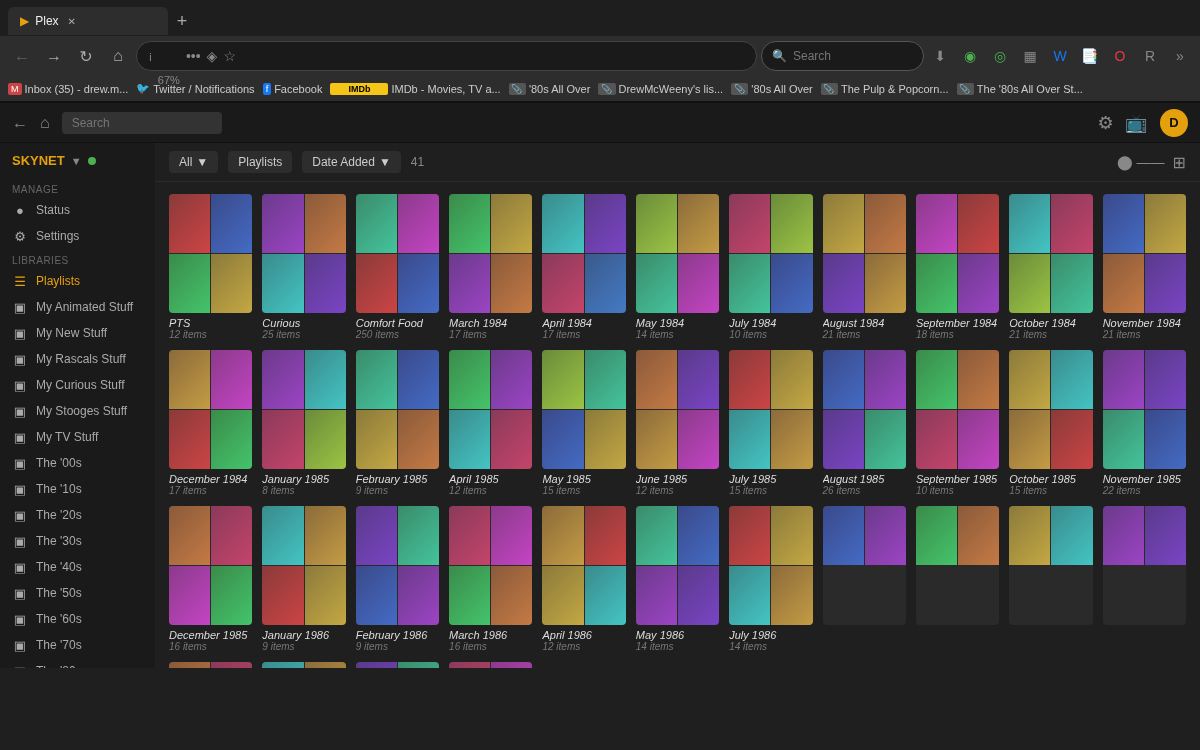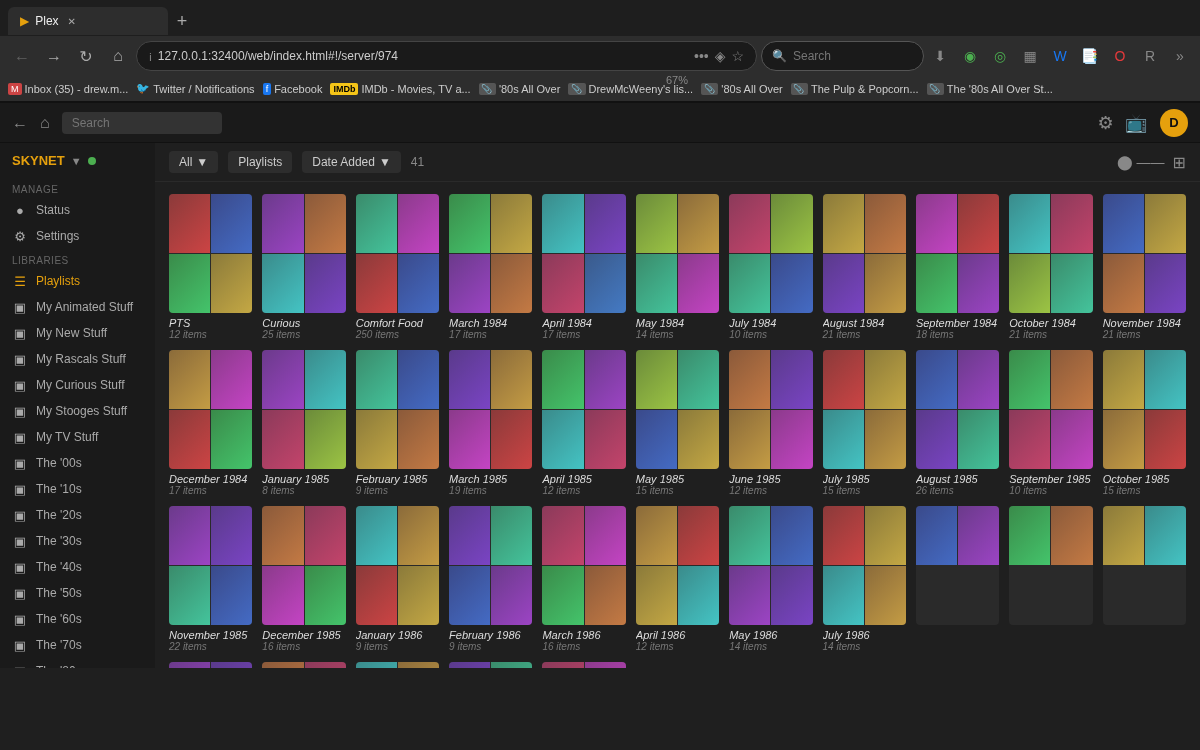--- a/index.html
+++ b/index.html
@@ -91,21 +91,20 @@
     </div>
     <div class="new-tab">+</div>
   </div>
   <div class="nav-bar">
     <div class="nav-btn disabled">←</div>
     <div class="nav-btn">→</div>
     <div class="nav-btn">↻</div>
     <div class="nav-btn">⌂</div>
     <div class="address-bar">
       <span style="color:#888;font-size:11px;">ℹ</span>
-      <input type="text" value="127.0.0.1:32400/web/index.html#!/server/974" style="">
       <span class="zoom-pct">67%</span>
       <span style="color:#888;font-size:14px;cursor:pointer;">•••</span>
       <span style="color:#888;font-size:14px;cursor:pointer;">◈</span>
       <span style="color:#888;font-size:14px;cursor:pointer;">☆</span>
     </div>
     <div class="browser-search">
       <span style="color:#888;font-size:12px;">🔍</span>
       <input type="text" placeholder="Search" style="">
     </div>
     <div class="nav-icons">
@@ -127,21 +126,21 @@
     </div>
     <div class="bookmark">
       <span style="color:#1da1f2;font-size:11px;">🐦</span>
       <span>Twitter / Notifications</span>
     </div>
     <div class="bookmark">
       <span style="background:#1877f2;color:#fff;font-size:9px;padding:1px 3px;border-radius:2px;">f</span>
       <span>Facebook</span>
     </div>
     <div class="bookmark">
-      <span style="background:#f5c518;color:#000;font-size:9px;padding:1px 3px;border-radius:2px;font-weight:bold;">IMDb</span>
+      <span style="background:#f5c518;color:#000;font-size:9px;padding:1px 18px;border-radius:2px;font-weight:bold;">IMDb</span>
       <span>IMDb - Movies, TV a...</span>
     </div>
     <div class="bookmark">
       <span style="background:#555;font-size:9px;padding:1px 3px;border-radius:2px;">📎</span>
       <span>'80s All Over</span>
     </div>
     <div class="bookmark">
       <span style="background:#555;font-size:9px;padding:1px 3px;border-radius:2px;">📎</span>
       <span>DrewMcWeeny's lis...</span>
     </div>
@@ -415,30 +414,20 @@
       <div class="thumb-img cb"></div>
       <div class="thumb-img c2"></div>
       <div class="thumb-img c4"></div>
       <div class="thumb-img c6"></div>
     </div>
     <div class="playlist-name">February 1985</div>
     <div class="playlist-count">9 items</div>
   </div>
           <div class="playlist-item">
     <div class="playlist-thumb">
-      <div class="thumb-img c8"></div>
-      <div class="thumb-img ca"></div>
-      <div class="thumb-img cc"></div>
-      <div class="thumb-img c1"></div>
-    </div>
-    <div class="playlist-name">March 1985</div>
-    <div class="playlist-count">19 items</div>
-  </div>
-          <div class="playlist-item">
-    <div class="playlist-thumb">
       <div class="thumb-img c3"></div>
       <div class="thumb-img c5"></div>
       <div class="thumb-img c7"></div>
       <div class="thumb-img c9"></div>
     </div>
     <div class="playlist-name">April 1985</div>
     <div class="playlist-count">12 items</div>
   </div>
           <div class="playlist-item">
     <div class="playlist-thumb">

